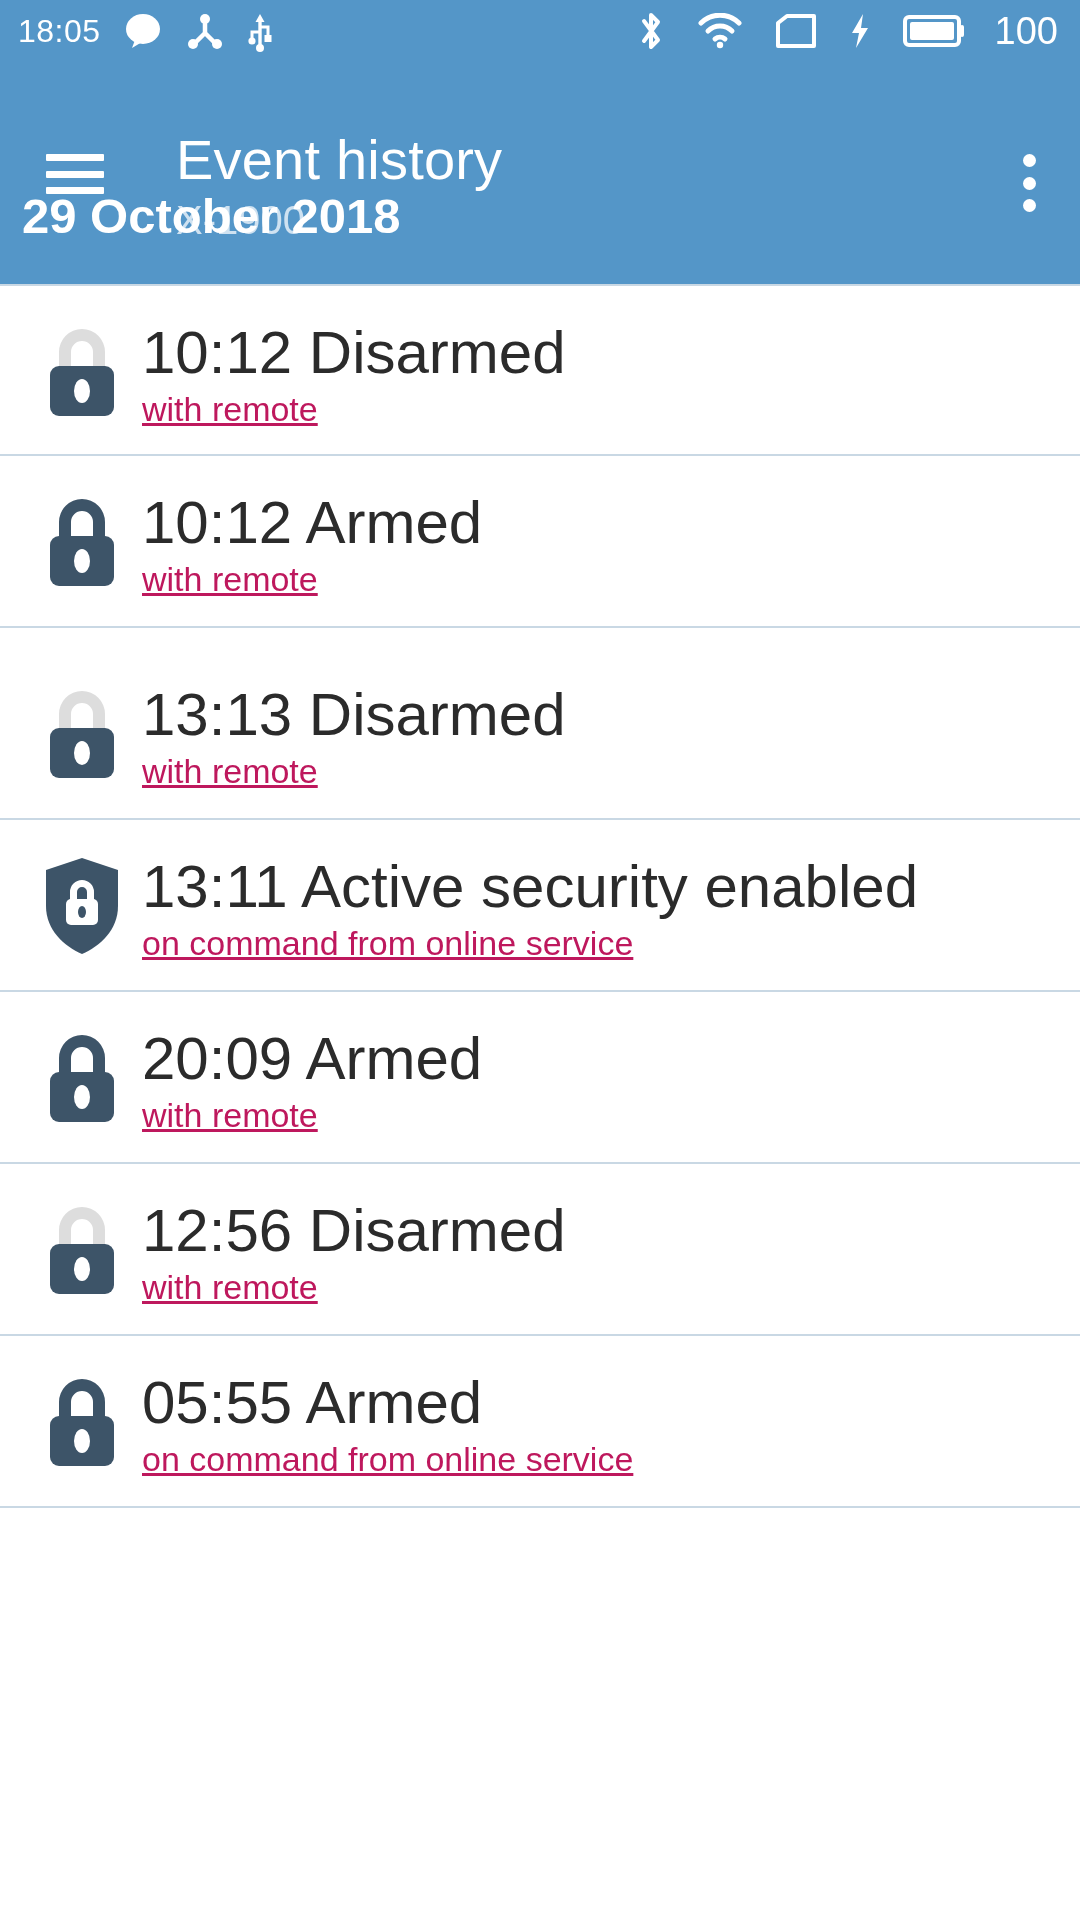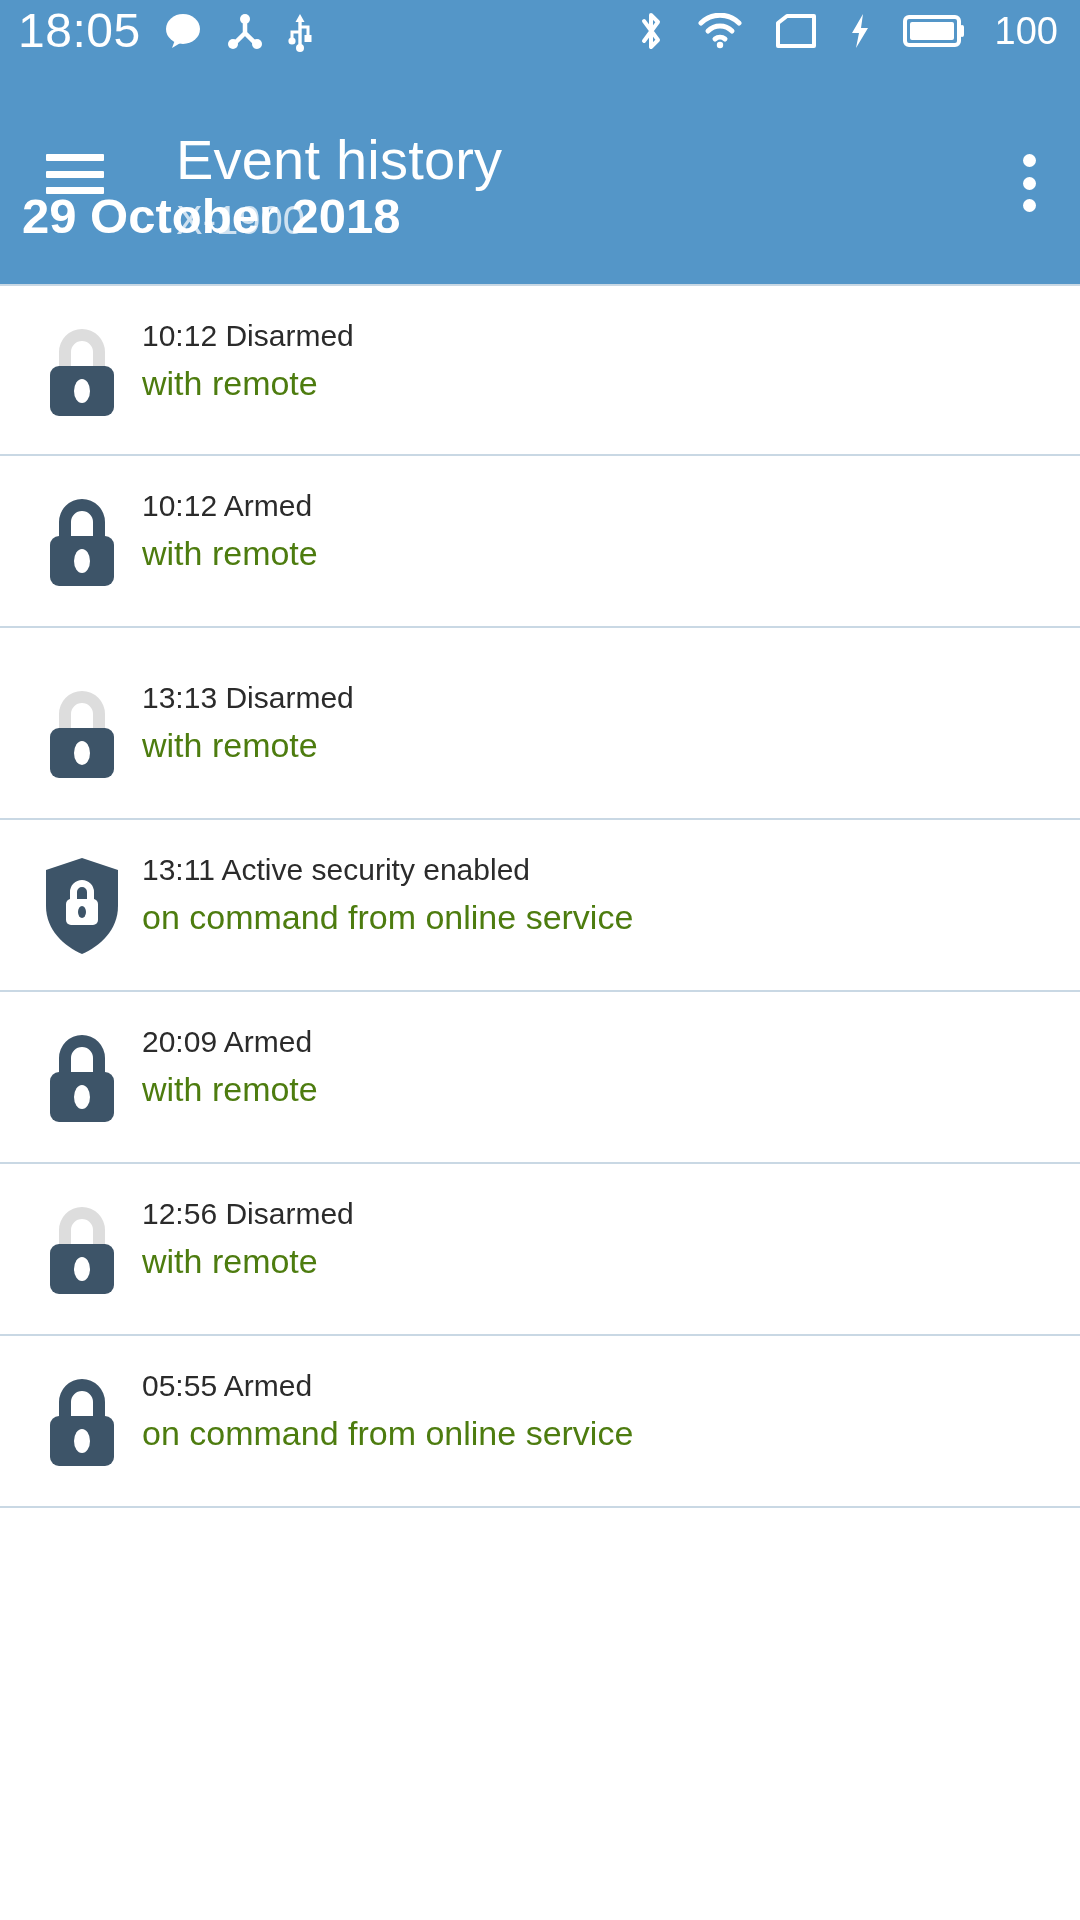--- a/index.html
+++ b/index.html
@@ -14,21 +14,21 @@
   #status-bar {
     height:62px;
     background:#5496c8;
     display:flex;
     align-items:center;
     padding:0 22px 0 18px;
     color:#ffffff;
   }
   #status-left { display:flex; align-items:center; gap:22px; }
   #status-right { display:flex; align-items:center; gap:32px; margin-left:auto; }
-  #clock { font-size:48px; letter-spacing:0.5px; line-height:1; }
+  #clock { font-size:32px; letter-spacing:0.5px; line-height:1; }
   .sb-ic { display:block; }
   #battery-pct { font-size:38px; line-height:1; margin-left:-2px; }
 
   
   #app-bar {
     background:#5496c8;
     padding:0 26px 0 36px;
     position:relative;
     height:222px;
   }
@@ -76,26 +76,26 @@
     position:relative;
   }
   .event-row.first-row { border-top:2px solid #c9d8e4; }
   .row-icon {
     width:120px; flex:0 0 120px;
     display:flex; align-items:center; justify-content:center;
     height:172px;
   }
   .row-text { padding-top:32px; }
   .row-title {
-    font-size:30px; color:#2b2b2b; font-weight:400;
+    font-size:60px; color:#2b2b2b; font-weight:400;
     line-height:1.18; white-space:nowrap;
   }
   .row-sub {
-    font-size:34px; color:#4d7c0f; font-weight:400;
-    line-height:1.2; margin-top:10px; white-space:nowrap;
+    font-size:34px; color:#be185d; font-weight:400;
+    line-height:1.2; white-space:nowrap;text-decoration:underline;
   }
   .gap-row { height:20px; background:#ffffff; }
 </style>
 </head>
 <body>
 
 <div id="status-bar">
   <div id="status-left">
     <span id="clock">18:05</span>
 

